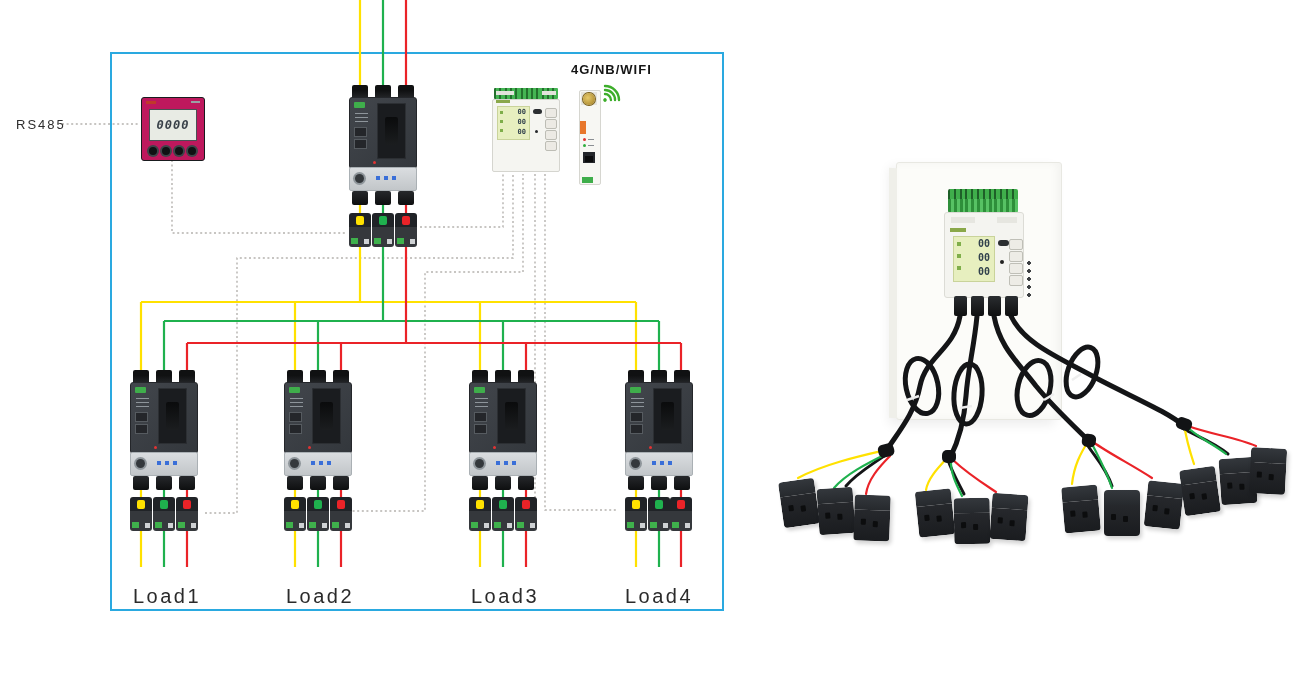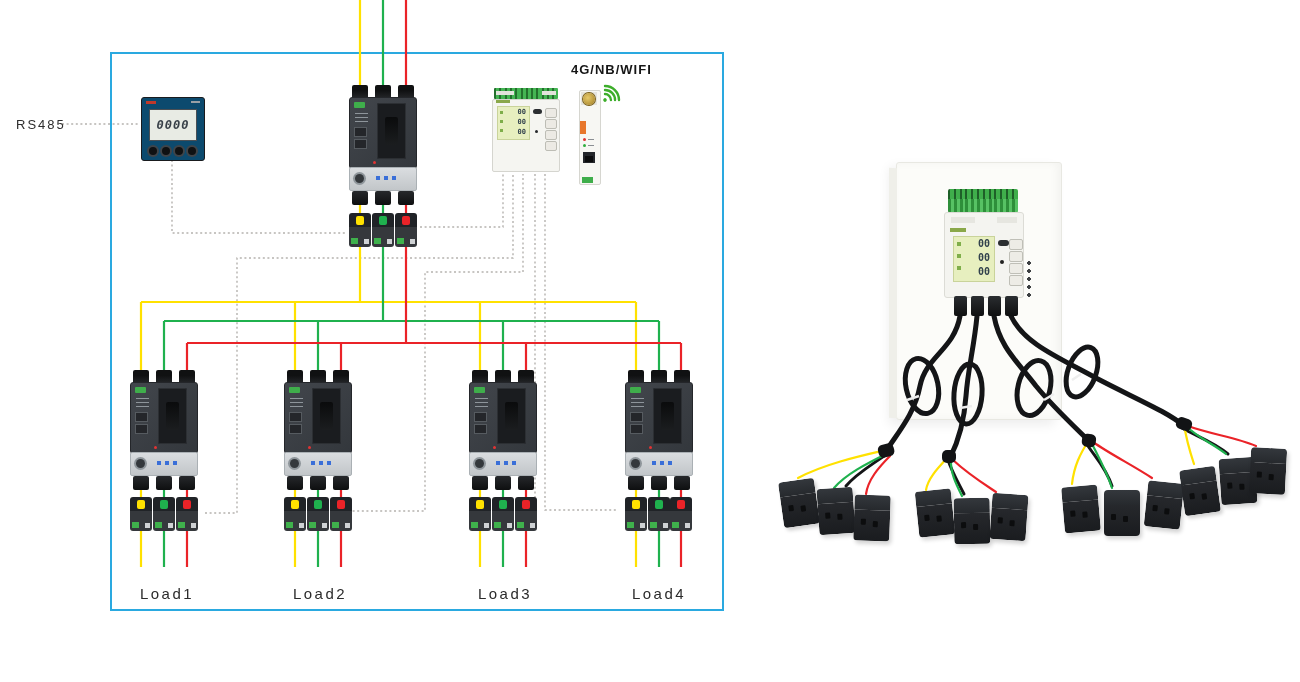--- a/index.html
+++ b/index.html
@@ -8,21 +8,21 @@
   .abs{position:absolute}
   svg{position:absolute;left:0;top:0}
   
   #boundary{left:110px;top:52px;width:610px;height:555px;border:2px solid #2aa9e0;z-index:0}
   #wires{z-index:1}
   #photocables{z-index:3}
   
   .lab{position:absolute;z-index:5;color:#2d2d2d;font-size:13px;letter-spacing:2px}
   #rs485lab{left:16px;top:117px}
   #wifilab{left:571px;top:62px;font-size:13px;font-weight:700;letter-spacing:1px;color:#161616}
-  .loadlab{position:absolute;z-index:5;width:90px;text-align:center;font-size:15px;
+  .loadlab{position:absolute;z-index:5;width:90px;text-align:center;font-size:20px;
            letter-spacing:2.5px;color:#2b2b2b;top:585px}
   
   .bk{position:absolute;width:68px;height:120px;z-index:2}
   .bk i{position:absolute;display:block}
   .lug{width:16px;height:14px;background:linear-gradient(#101112 40%,#26282b);border-radius:2px}
   .lug.t{top:0}.lug.b{bottom:0;background:linear-gradient(#26282b,#0e0f10)}
   .bkb{position:absolute;left:0;right:0;top:12px;height:70px;border-radius:3px;
        background:linear-gradient(135deg,#42464c,#33373c);border:1px solid #24262a}
   .logo{left:4px;top:4px;width:11px;height:6px;background:#3fae4b;border-radius:1px}
   .ln{left:5px;width:13px;height:1px;background:#8e959b}
@@ -42,21 +42,21 @@
          background:repeating-linear-gradient(90deg,#3a6fd8 0 4px,transparent 4px 8px)}
   
   .ct{position:absolute;width:22px;height:34px;z-index:2;border-radius:3px;background:
       linear-gradient(#202327,#202327) 0 0/100% 14px no-repeat,
       linear-gradient(#3fb14c,#3fb14c) 2px 25px/7px 6px no-repeat,
       linear-gradient(#cfd2d4,#cfd2d4) 15px 26px/5px 5px no-repeat,
       linear-gradient(#35383c,#35383c) 0 14px/100% 20px no-repeat}
   .ct::before{content:"";position:absolute;left:7px;top:3px;width:8px;height:9px;border-radius:2px}
   .ct.pa::before{background:#ffe100}.ct.pb::before{background:#1fb14e}.ct.pc::before{background:#ea2328}
   
-  #pmeter{left:141px;top:97px;width:62px;height:62px;z-index:2;background:#0c4a6e;
+  #pmeter{left:141px;top:97px;width:62px;height:62px;z-index:2;background:#be185d;
           border:1px solid #191b1e;border-radius:3px}
   #pmeter i{position:absolute;display:block}
   .pm-r{left:4px;top:3px;width:10px;height:3px;background:#c0392b}
   .pm-w{right:4px;top:3px;width:9px;height:2px;background:#9aa0a5}
   #plcd{position:absolute;left:7px;top:11px;width:46px;height:30px;background:#e8ebe4;
         border:1px solid #4a4f54;font:italic 700 12px "DejaVu Sans Mono",monospace;
         color:#394149;text-align:center;line-height:30px;letter-spacing:1px}
   .pmb{top:49px;width:8px;height:8px;border-radius:50%;background:#0f1113;box-shadow:0 0 0 2px #3f4449}
   
   #dmeter{left:492px;top:88px;width:68px;height:84px;z-index:2}

